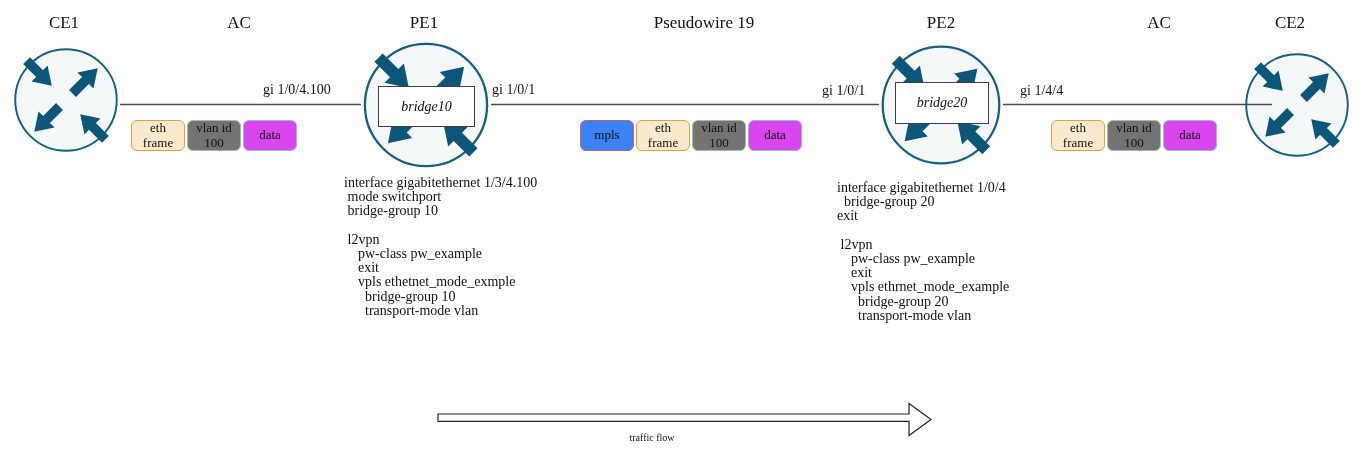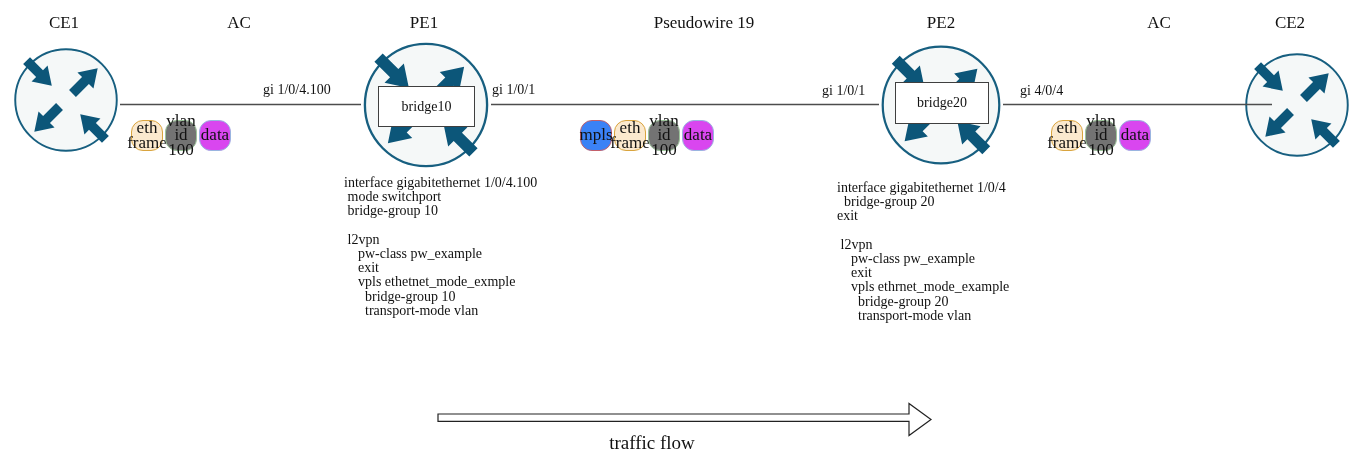--- a/index.html
+++ b/index.html
@@ -2,32 +2,32 @@
 <html><head>
 <meta charset="utf-8">
 <style>
   html,body{margin:0;padding:0;background:#fff;}
   .canvas{position:relative;width:1362px;height:461px;background:#fff;overflow:hidden;
           font-family:"Liberation Serif","DejaVu Serif",serif;color:#111;}
   .toplabel{position:absolute;top:13px;transform:translateX(-50%);font-size:17px;white-space:nowrap;}
   .gilabel{position:absolute;font-size:14px;white-space:nowrap;}
   .router{position:absolute;}
   .bridgebox{position:absolute;background:#fff;border:1.4px solid #3f3f3f;
-             display:flex;align-items:center;justify-content:center;font-size:14px;}
+             display:flex;align-items:center;justify-content:center;font-size:14px;font-style:italic;}
   .framegroup{position:absolute;display:flex;gap:2px;}
-  .framebox{width:32px;height:31px;border-radius:12px;display:flex;align-items:center;justify-content:center;
-            text-align:center;font-size:17px;line-height:14.5px;box-sizing:border-box;padding:0 2px;}
+  .framebox{width:54px;height:31px;border-radius:6px;display:flex;align-items:center;justify-content:center;
+            text-align:center;font-size:13px;line-height:14.5px;box-sizing:border-box;padding:0 2px;}
   .fb-mpls{background:#3b82f6;border:1.4px solid #c4606a;}
   .fb-eth{background:#fbe9ce;border:1.4px solid #d9a43e;}
   .fb-vlan{background:#737373;border:1.4px solid #9cc49a;}
   .fb-data{background:#d946ef;border:1.4px solid #9ab5e0;}
   .config{position:absolute;margin:0;font-family:"Liberation Serif","DejaVu Serif",serif;
           font-size:14px;line-height:14.2px;white-space:pre;color:#111;}
   .lines-layer{position:absolute;left:0;top:0;pointer-events:none;}
-  .trafficlabel{position:absolute;transform:translateX(-50%);font-size:19px;white-space:nowrap;text-align:center;}
+  .trafficlabel{position:absolute;transform:translateX(-50%);font-size:10px;white-space:nowrap;text-align:center;}
 </style>
 </head>
 <body>
 
 <div class="canvas">
 
   <svg width="0" height="0" style="position:absolute">
     <defs>
       <g id="router-glyph">
         <circle cx="50" cy="50" r="47" fill="#f5f8f8" stroke="#175f80" stroke-width="1.8"></circle>
@@ -65,21 +65,21 @@
   <svg class="lines-layer" width="1362" height="461">
     <line x1="120" y1="104.5" x2="361" y2="104.5" stroke="#4d4d4d" stroke-width="1.3"></line>
     <line x1="491" y1="104.5" x2="879" y2="104.5" stroke="#4d4d4d" stroke-width="1.3"></line>
     <line x1="1003" y1="104.5" x2="1272" y2="104.5" stroke="#4d4d4d" stroke-width="1.3"></line>
     <path d="M438,414 H909 V403.4 L931,419.5 L909,435.6 V421.3 H438 Z" fill="#ffffff" stroke="#222222" stroke-width="1.2"></path>
   </svg>
 
   <span class="gilabel" style="left:263px;top:82px">gi 1/0/4.100</span>
   <span class="gilabel" style="left:492px;top:82px">gi 1/0/1</span>
   <span class="gilabel" style="left:822px;top:83px">gi 1/0/1</span>
-  <span class="gilabel" style="left:1020px;top:83px">gi 4/0/4</span>
+  <span class="gilabel" style="left:1020px;top:83px">gi 1/4/4</span>
 
   <div class="bridgebox" style="left:378px;top:86px;width:95px;height:39px">
     <span>bridge10</span>
   </div>
   <div class="bridgebox" style="left:895px;top:82px;width:92px;height:40px">
     <span>bridge20</span>
   </div>
 
   <div class="framegroup" style="left:131px;top:120px">
     <div class="framebox fb-eth">eth frame</div>
@@ -93,21 +93,21 @@
     <div class="framebox fb-vlan">vlan id 100</div>
     <div class="framebox fb-data">data</div>
   </div>
 
   <div class="framegroup" style="left:1051px;top:120px">
     <div class="framebox fb-eth">eth frame</div>
     <div class="framebox fb-vlan">vlan id 100</div>
     <div class="framebox fb-data">data</div>
   </div>
 
-  <pre class="config" style="left:344px;top:176px">interface gigabitethernet 1/0/4.100
+  <pre class="config" style="left:344px;top:176px">interface gigabitethernet 1/3/4.100
  mode switchport
  bridge-group 10
 
  l2vpn
     pw-class pw_example
     exit
     vpls ethetnet_mode_exmple
       bridge-group 10
       transport-mode vlan</pre>
   <pre class="config" style="left:837px;top:181px">interface gigabitethernet 1/0/4

